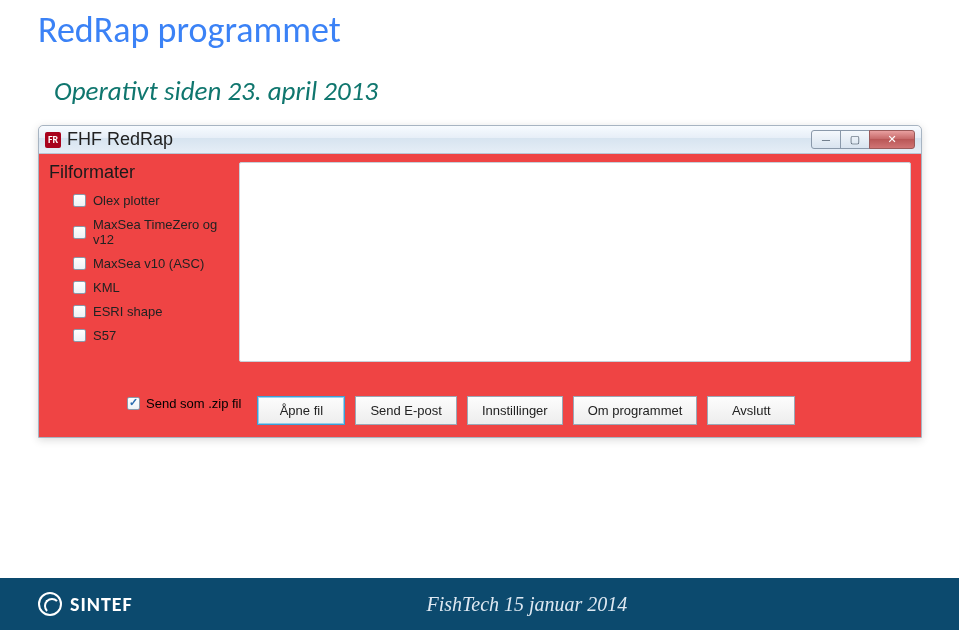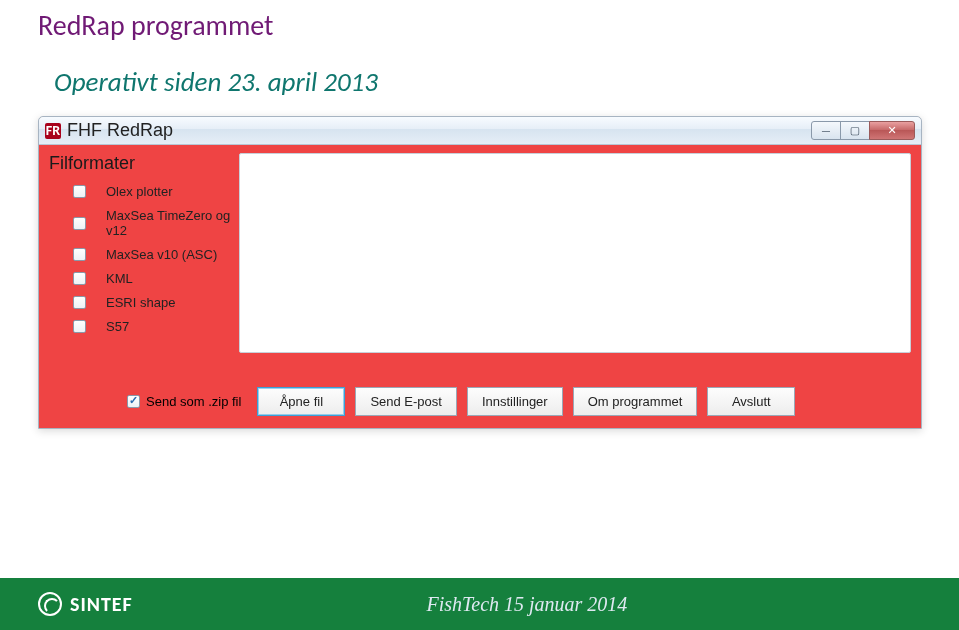--- a/index.html
+++ b/index.html
@@ -5,22 +5,22 @@
     * { margin: 0; padding: 0; box-sizing: border-box; }
     body {
       font-family: Calibri, Arial, sans-serif;
       background: #ffffff;
       width: 959px;
       height: 630px;
       position: relative;
       overflow: hidden;
     }
     .slide-title {
-      color: #701a75;
-      font-size: 28px;
+      color: #3b82f6;
+      font-size: 36px;
       font-weight: 400;
       padding: 8px 38px 4px;
     }
     .slide-subtitle {
       color: #0f766e;
       font-size: 27px;
       font-style: italic;
       padding: 18px 54px 18px;
     }
     .app-window {
@@ -42,21 +42,21 @@
     }
     .app-icon {
       width: 16px;
       height: 16px;
       background: #a8021c;
       border-radius: 2px;
       display: flex;
       align-items: center;
       justify-content: center;
       color: #fff;
-      font-size: 14px;
+      font-size: 10px;
       font-weight: bold;
       margin-right: 6px;
     }
     .titlebar-text {
       font-size: 18px;
       color: #222;
       font-family: "Segoe UI", Tahoma, sans-serif;
       flex: 1;
     }
     .window-controls {
@@ -105,21 +105,21 @@
       display: flex;
       flex-direction: column;
       gap: 9px;
       margin-bottom: 8px;
       font-size: 13px;
       color: #222;
     }
     .format-item {
       display: flex;
       align-items: center;
-      gap: 20px;
+      gap: 7px;
       padding-left: 24px;
     }
     .checkbox {
       width: 13px;
       height: 13px;
       border: 1px solid #8a99aa;
       background: linear-gradient(to bottom, #fff, #eef2f6);
       border-radius: 2px;
       position: relative;
       flex-shrink: 0;
@@ -141,21 +141,21 @@
     }
     .hint {
       font-style: italic;
       font-size: 13.5px;
       color: #222;
       margin-top: 8px;
       padding-left: 2px;
     }
     .bottom-row {
       display: flex;
-      align-items: center;
+      align-items: flex-start;
       gap: 10px;
       margin-top: 22px;
       padding-left: 78px;
     }
     .zip-check {
       display: flex;
       align-items: center;
       gap: 6px;
       font-size: 13px;
       margin-right: 6px;
@@ -174,21 +174,21 @@
     .btn.primary {
       border: 1px solid #3aa0d8;
       box-shadow: inset 0 0 0 1px rgba(90,180,230,0.6);
     }
     .footer {
       position: absolute;
       left: 0;
       right: 0;
       bottom: 0;
       height: 52px;
-      background: #15803d;
+      background: #0c4a6e;
       display: flex;
       align-items: center;
       color: #fff;
       padding: 0 38px;
     }
     .sintef-logo {
       display: flex;
       align-items: center;
       gap: 8px;
       font-weight: bold;

